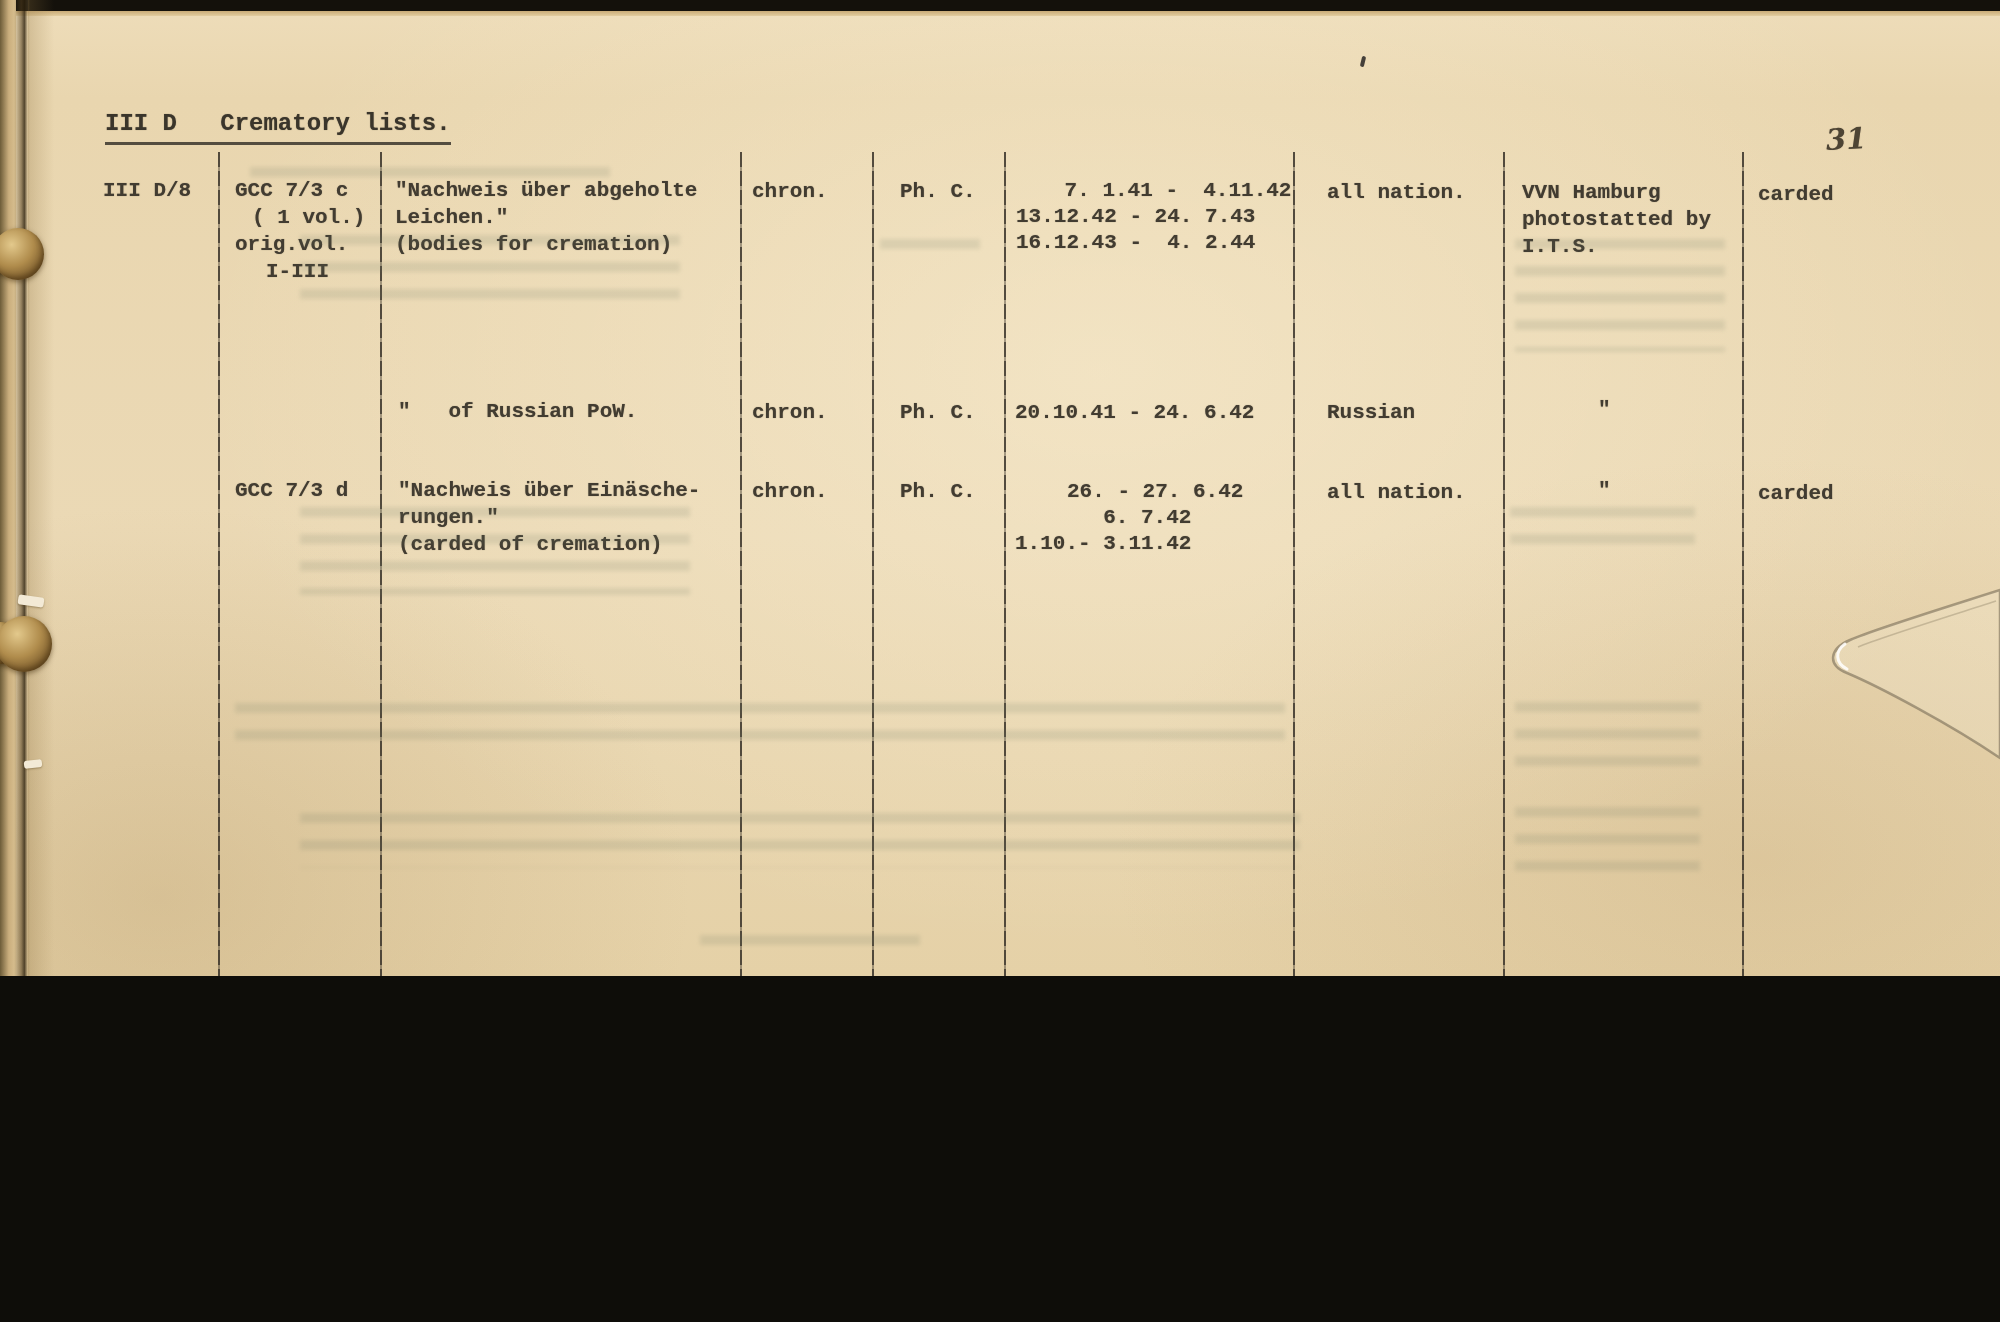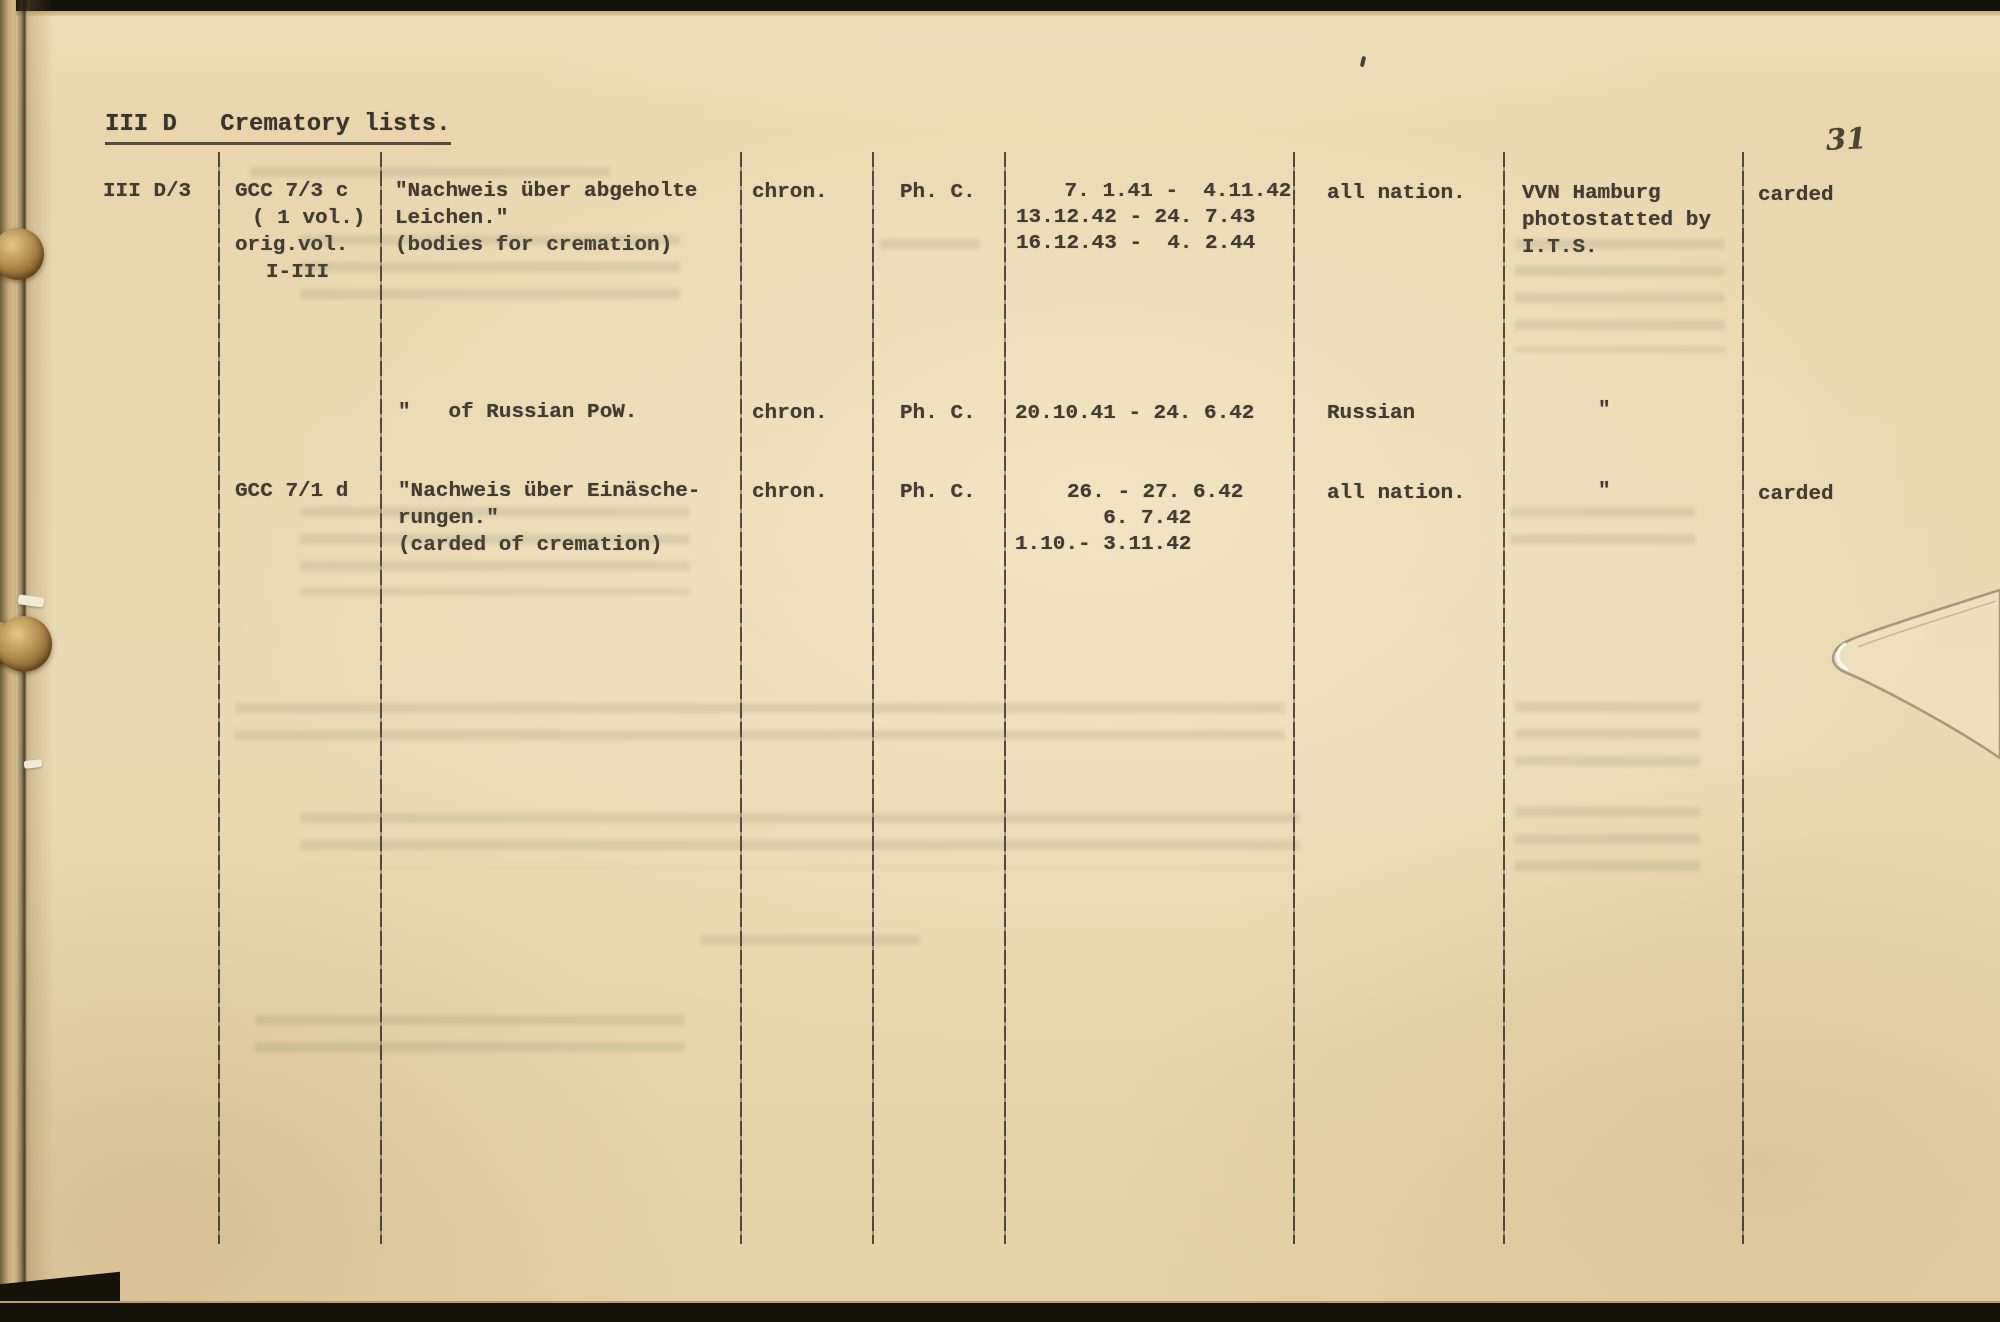--- a/index.html
+++ b/index.html
@@ -1,17 +1,17 @@
 <!DOCTYPE html>
 <html><head>
 <meta charset="utf-8">
 <style>
   html,body{margin:0;padding:0;background:#0e0d09;}
   .scan{
-    position:relative;width:2000px;height:1322px;overflow:hidden;
+    position:relative;width:2000px;height:976px;overflow:hidden;
     font-family:"Liberation Mono","DejaVu Sans Mono",monospace;
     background:
       radial-gradient(1300px 820px at 55% 38%, rgba(255,246,222,.38), transparent 70%),
       radial-gradient(900px 560px at 88% 88%, rgba(184,152,102,.22), transparent 72%),
       radial-gradient(760px 560px at 8% 92%, rgba(176,146,96,.28), transparent 70%),
       linear-gradient(180deg, #eeddba 0%, #e9d6af 10%, #ebd9b5 55%, #e5d1a7 100%);
   }
   
   .top-edge{position:absolute;left:0;top:0;width:2000px;height:11px;background:#14110b;}
   .top-sheet-edge{position:absolute;left:0;top:11px;width:2000px;height:5px;
@@ -79,21 +79,21 @@
 
   <div class="vline" style="left:218px;"></div>
   <div class="vline" style="left:380px;"></div>
   <div class="vline" style="left:740px;"></div>
   <div class="vline" style="left:872px;"></div>
   <div class="vline" style="left:1004px;"></div>
   <div class="vline" style="left:1293px;"></div>
   <div class="vline" style="left:1503px;"></div>
   <div class="vline" style="left:1742px;"></div>
 
-  <div class="txt" style="left:103px;top:177px;">III D/3</div>
+  <div class="txt" style="left:103px;top:177px;">III D/8</div>
   <div class="txt" style="left:235px;top:177px;">GCC 7/3 c</div>
   <div class="txt" style="left:252px;top:204px;">( 1 vol.)</div>
   <div class="txt" style="left:235px;top:231px;">orig.vol.</div>
   <div class="txt" style="left:266px;top:258px;">I-III</div>
   <div class="txt" style="left:395px;top:177px;">"Nachweis über abgeholte</div>
   <div class="txt" style="left:395px;top:204px;">Leichen."</div>
   <div class="txt" style="left:395px;top:231px;">(bodies for cremation)</div>
   <div class="txt" style="left:752px;top:178px;">chron.</div>
   <div class="txt" style="left:900px;top:178px;">Ph. C.</div>
   <div class="txt" style="left:1052px;top:177px;"> 7. 1.41 -  4.11.42</div>
@@ -105,21 +105,21 @@
   <div class="txt" style="left:1522px;top:233px;">I.T.S.</div>
   <div class="txt" style="left:1758px;top:181px;">carded</div>
 
   <div class="txt" style="left:398px;top:398px;">"   of Russian PoW.</div>
   <div class="txt" style="left:752px;top:399px;">chron.</div>
   <div class="txt" style="left:900px;top:399px;">Ph. C.</div>
   <div class="txt" style="left:1015px;top:399px;">20.10.41 - 24. 6.42</div>
   <div class="txt" style="left:1327px;top:399px;">Russian</div>
   <div class="txt" style="left:1598px;top:396px;">"</div>
 
-  <div class="txt" style="left:235px;top:477px;">GCC 7/1 d</div>
+  <div class="txt" style="left:235px;top:477px;">GCC 7/3 d</div>
   <div class="txt" style="left:398px;top:477px;">"Nachweis über Einäsche-</div>
   <div class="txt" style="left:398px;top:504px;">rungen."</div>
   <div class="txt" style="left:398px;top:531px;">(carded of cremation)</div>
   <div class="txt" style="left:752px;top:478px;">chron.</div>
   <div class="txt" style="left:900px;top:478px;">Ph. C.</div>
   <div class="txt" style="left:1067px;top:478px;font-family:Liberation Mono, monospace;">26. - 27. 6.42</div>
   <div class="txt" style="left:1015px;top:504px;">       6. 7.42</div>
   <div class="txt" style="left:1015px;top:530px;">1.10.- 3.11.42</div>
   <div class="txt" style="left:1327px;top:479px;">all nation.</div>
   <div class="txt" style="left:1598px;top:477px;">"</div>

